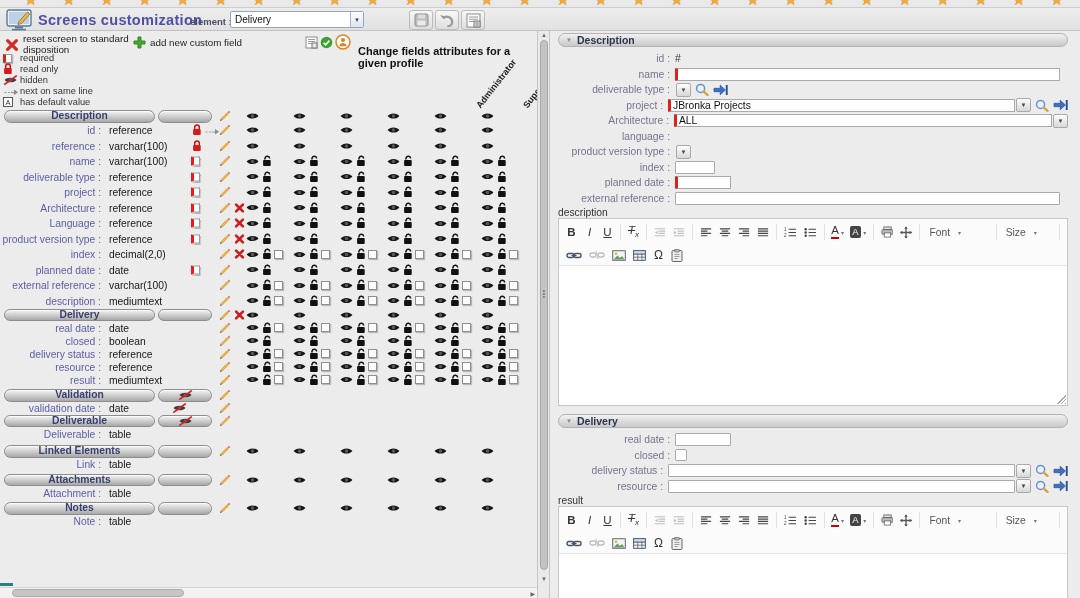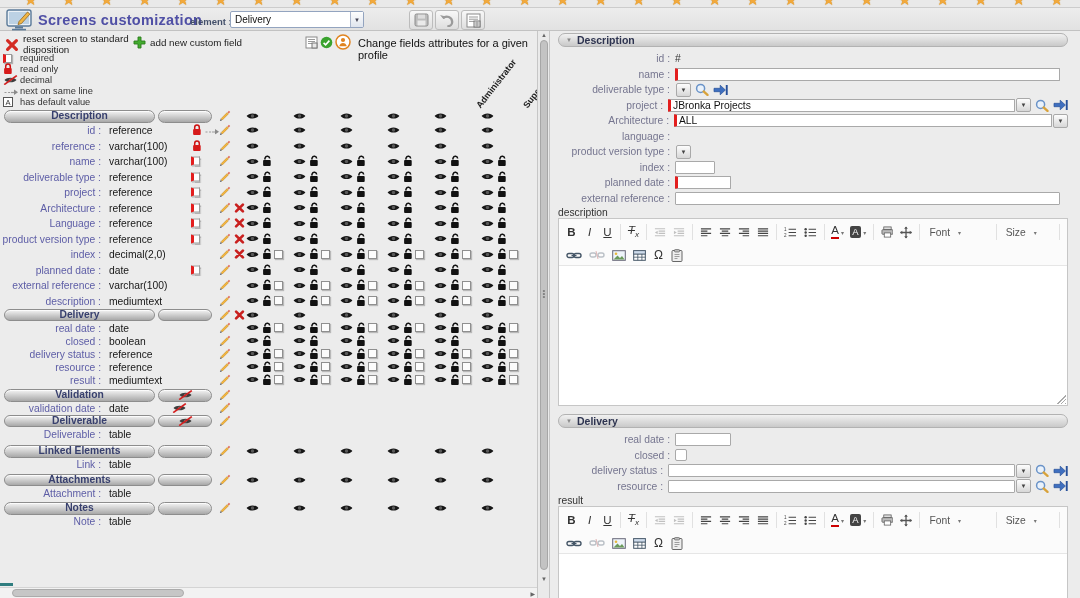--- a/index.html
+++ b/index.html
@@ -28,21 +28,21 @@
   .splitter .sar{position:absolute;left:0;width:12px;text-align:center;font-size:6px;color:#666}
   .splitter .grip{position:absolute;left:3px;top:258px;width:6px;color:#7d7d7d;font-size:8px;line-height:3px;text-align:center}
   .right-panel{position:absolute;left:550px;top:31px;width:530px;height:567px;padding:0 12px 0 8px;overflow:hidden}
 
   
   .act-reset{position:absolute;left:5px;top:3px;display:flex;cursor:pointer}
   .act-reset .t{margin-left:4px;width:116px;font-size:9.8px;color:#222;line-height:1.1}
   .act-add{position:absolute;left:133px;top:5px;display:flex;align-items:center;cursor:pointer}
   .act-add .t{margin-left:4px;font-size:9.8px;color:#222}
   .cap-icons{position:absolute;left:305px;top:3px;display:flex;gap:2px;align-items:center}
-  .caption{position:absolute;left:358px;top:6px;width:170px;font-size:11px;font-weight:normal;color:#111;line-height:1.1}
+  .caption{position:absolute;left:358px;top:14px;width:170px;font-size:11px;font-weight:bold;color:#111;line-height:1.1}
   .legend{position:absolute;left:3px;top:22px}
   .legend .li{display:flex;align-items:center;height:10.8px}
   .legend .licon{width:17px;display:flex;justify-content:flex-start;align-items:center}
   .legend .lt{font-size:9.3px;color:#333}
   .reqbox{display:inline-block;width:9px;height:9px;background:#fff;border:1px solid #9a9a9a;border-left:3px solid #e31e1e;box-shadow:1px 1px 1px rgba(0,0,0,.25)}
   .defbox{display:inline-block;width:10px;height:10px;border:1px solid #555;font-size:7.5px;text-align:center;line-height:9px;color:#333;background:#fff}
   .mbox{display:inline-block;width:9px;height:9px;background:#fcfcfc;border:1px solid #8f8f8f;box-shadow:1px 1px 1px rgba(0,0,0,.22)}
   .cb{display:inline-block;width:12px;height:12px;background:#fff;border:1px solid #a9a9a9;border-radius:2px}
 
   
@@ -234,21 +234,21 @@
       <div class="li">
        <span class="licon">
           <span class="ic">
             <svg width="15" height="10" viewBox="0 0 15 10">
               <path d="M1.5 5C4 1.9 11 1.9 13.5 5 11 8.1 4 8.1 1.5 5Z" fill="#3d3d3d"></path>
               <circle cx="7.5" cy="5" r="1.6" fill="#777"></circle>
               <path d="M1.2 9.6L13.8.6" stroke="#d42020" stroke-width="1.7"></path>
             </svg>
           </span>
         </span>
-       <span class="lt">decimal</span>
+       <span class="lt">hidden</span>
      </div>
       <div class="li">
        <span class="licon">
           <span class="ic">
             <svg width="16" height="9" viewBox="0 0 16 9">
               <path d="M1.5 6.5h7" stroke="#999" stroke-width="1.2" stroke-dasharray="2 1.6"></path>
               <path d="M8 6.5h3.4" stroke="#999" stroke-width="1.2"></path>
               <path d="M11 3.4L15 6.2l-4 2.8z" fill="#8a8a8a"></path>
             </svg>
           </span>

